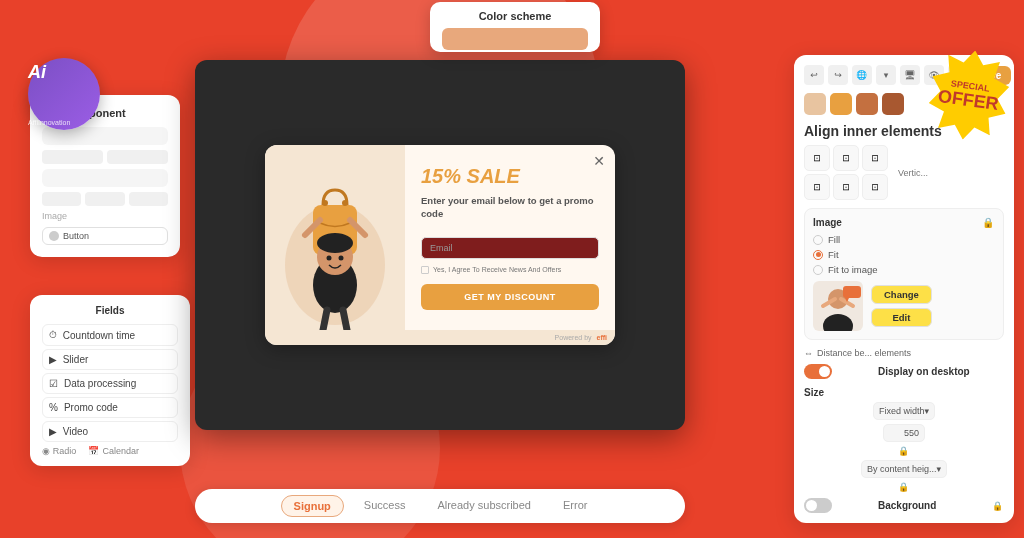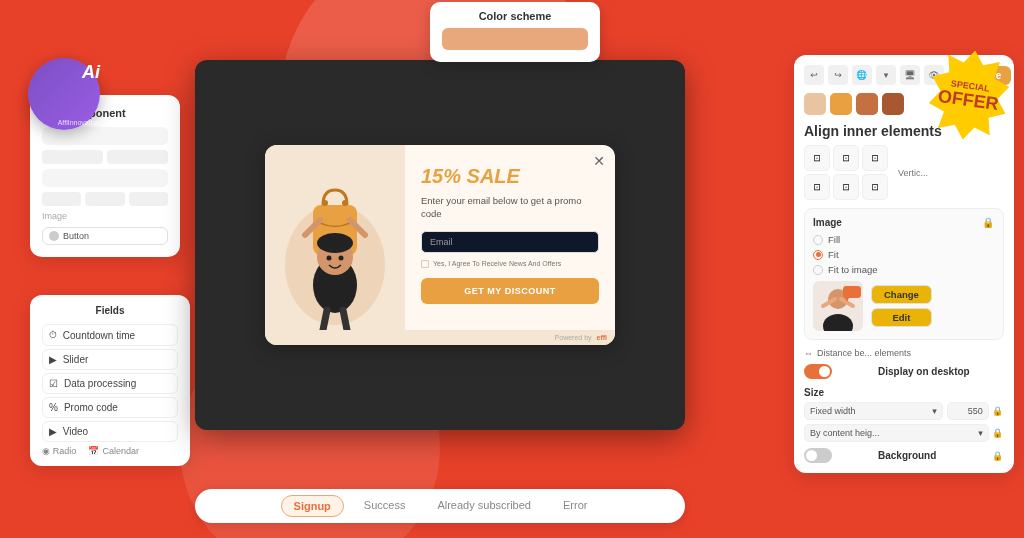--- a/index.html
+++ b/index.html
@@ -108,21 +108,21 @@
     .affi-logo {
       position: absolute;
       left: 28px;
       top: 58px;
       width: 72px;
       height: 72px;
       border-radius: 50%;
       background: linear-gradient(135deg, #7b4fc4, #9b5de5);
       display: flex;
       flex-direction: column;
-      align-items: flex-end;
+      align-items: flex-start;
       justify-content: center;
       box-shadow: 0 4px 15px rgba(0,0,0,0.3);
       z-index: 20;
       gap: 38px;
     }
     .affi-ai {
       font-size: 18px;
       font-weight: 900;
       color: #fff;
       font-style: italic;
@@ -134,21 +134,21 @@
     }
 
     
     .color-scheme-card {
       position: absolute;
       left: 430px;
       top: 2px;
       width: 170px;
       background: #fff;
       border-radius: 10px;
-      padding: 8px 12px 12px;
+      padding: 8px 12px 2px;
       box-shadow: 0 4px 15px rgba(0,0,0,0.2);
       z-index: 30;
     }
     .color-scheme-title {
       font-size: 11px;
       font-weight: 600;
       color: #333;
       text-align: center;
       margin-bottom: 6px;
     }
@@ -213,32 +213,33 @@
     .popup-sale-text {
       font-size: 20px;
       font-weight: 900;
       color: #e8a040;
       margin-bottom: 6px;
       font-style: italic;
     }
     .popup-subtitle {
       font-size: 9.5px;
       color: #555;
-      margin-bottom: 10px;
+      margin-bottom: 16px;
       line-height: 1.4;
+      font-weight: bold;
     }
     .popup-email-input {
       width: 100%;
       border: 1px solid #ddd;
       border-radius: 5px;
       padding: 5px 8px;
       font-size: 9px;
       color: #999;
       margin-bottom: 6px;
-      background: #0f172a;
+      background: #7f1d1d;
     }
     .popup-checkbox-row {
       display: flex;
       align-items: flex-start;
       gap: 4px;
       margin-bottom: 10px;
     }
     .popup-checkbox {
       width: 8px;
       height: 8px;
@@ -446,21 +447,21 @@
       overflow: hidden;
       flex-shrink: 0;
     }
     .image-btns {
       display: flex;
       flex-direction: column;
       gap: 4px;
     }
     .img-btn {
       border: 1.5px solid #e0e0e0;
-      background: #eab308;
+      background: #fde047;
       border-radius: 6px;
       padding: 3px 12px;
       font-size: 9.5px;
       font-weight: 600;
       color: #333;
       cursor: pointer;
     }
 
     
     .toggle-row {
@@ -500,20 +501,21 @@
       font-size: 10px;
       font-weight: 600;
       color: #333;
       margin-bottom: 4px;
     }
     .size-input-row {
       display: flex;
       align-items: center;
       gap: 4px;
       margin-bottom: 4px;
+      flex-direction: column;
     }
     .size-select {
       flex: 1;
       background: #f5f5f5;
       border: 1px solid #eee;
       border-radius: 5px;
       padding: 3px 5px;
       font-size: 9px;
       color: #555;
       display: flex;

